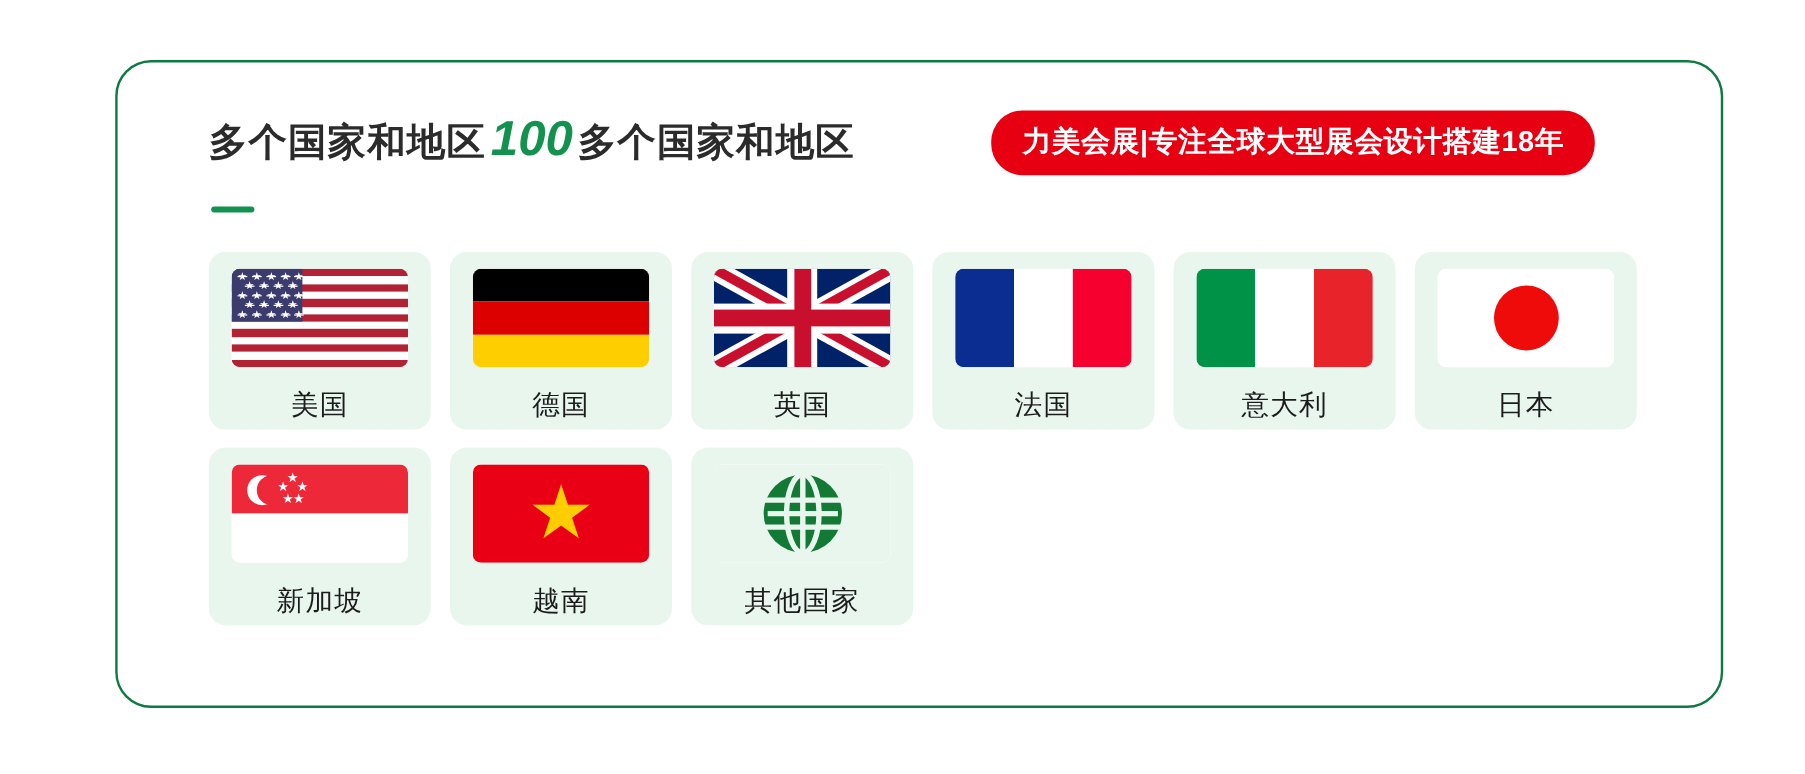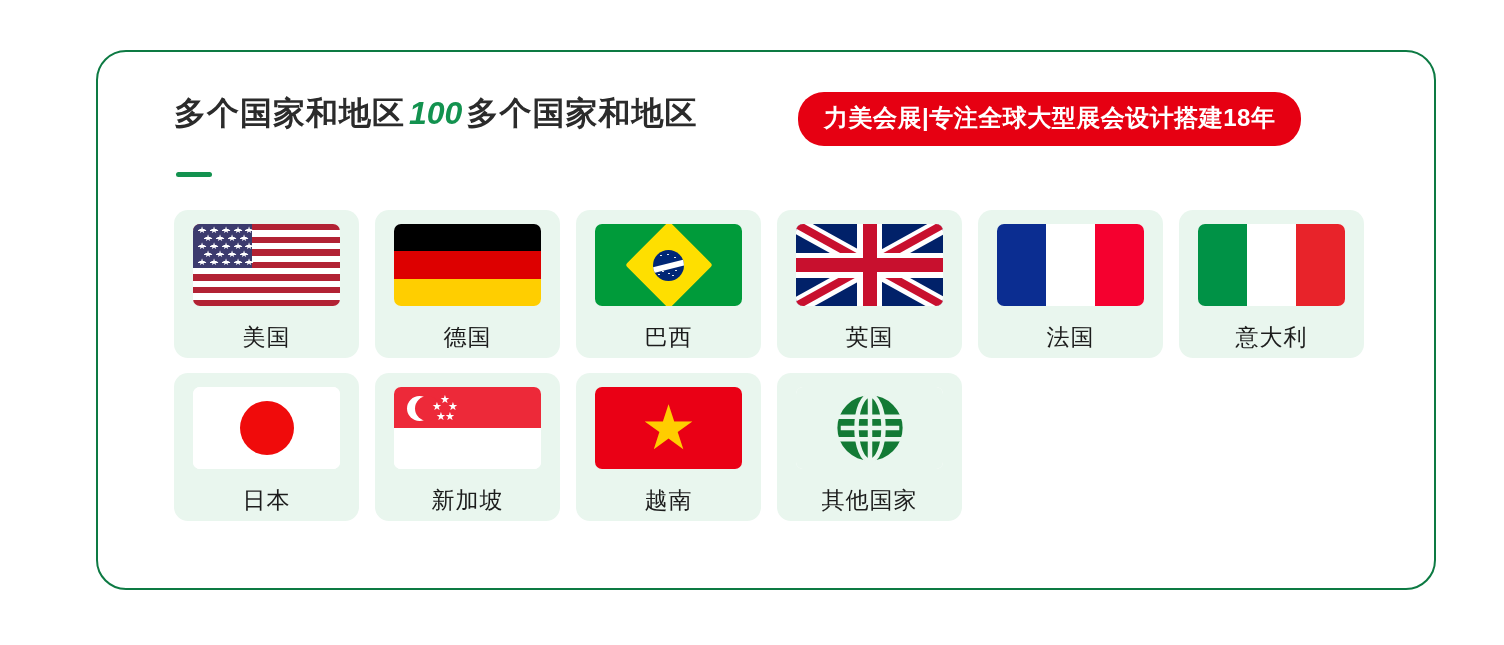--- a/index.html
+++ b/index.html
@@ -35,39 +35,39 @@
     left: 76px;
     top: 40px;
     font-size: 32px;
     font-weight: 700;
     color: #2b2b2b;
     letter-spacing: 1px;
     white-space: nowrap;
   }
   .headline .num {
     color: #13924f;
-    font-size: 32px;
+    font-size: 41px;
     font-weight: 800;
     font-style: italic;
     letter-spacing: 0px;
     padding: 0 4px;
   }
   .accent-rule {
     position: absolute;
     left: 78px;
     top: 120px;
     width: 36px;
     height: 5px;
     border-radius: 3px;
     background: #13924f;
   }
 
   .badge-wrap {
     position: absolute;
-    left: 700px;
+    left: 728px;
     top: 40px;
     width: 580px;
   }
   .badge-pill {
     display: inline-block;
     background: #e60012;
     color: #ffffff;
     font-size: 24px;
     font-weight: 700;
     letter-spacing: 0.5px;
@@ -298,38 +298,20 @@
 
     <div class="card">
       <div class="flagbox de">
         <b style="top:0;background:#000000"></b>
         <b style="top:33.33%;background:#DD0000"></b>
         <b style="top:66.66%;background:#FFCE00"></b>
       </div>
       <div class="card-label">德国</div>
     </div>
 
-    <div class="card">
-      <div class="flagbox">
-        <div class="br-field"></div>
-        <div class="br-diamond"></div>
-        <div class="br-globe">
-          <div class="br-band"></div>
-          <u style="left:7px;top:5px"></u>
-            <u style="left:14px;top:4px"></u>
-            <u style="left:21px;top:7px"></u>
-          <u style="left:9px;top:21px"></u>
-            <u style="left:15px;top:23px"></u>
-            <u style="left:22px;top:20px"></u>
-          <u style="left:5px;top:24px"></u>
-            <u style="left:19px;top:25px"></u>
-        </div>
-      </div>
-      <div class="card-label">巴西</div>
-    </div>
 
     <div class="card">
       <div class="flagbox">
         <div class="uk-field">
           <div class="uk-d" style="transform:rotate(29deg)"></div>
           <div class="uk-d" style="transform:rotate(-29deg)"></div>
           <div class="uk-dr" style="transform:rotate(29deg)"></div>
           <div class="uk-dr" style="transform:rotate(-29deg)"></div>
           <div class="uk-cross-v"></div>
           <div class="uk-cross-h"></div>

